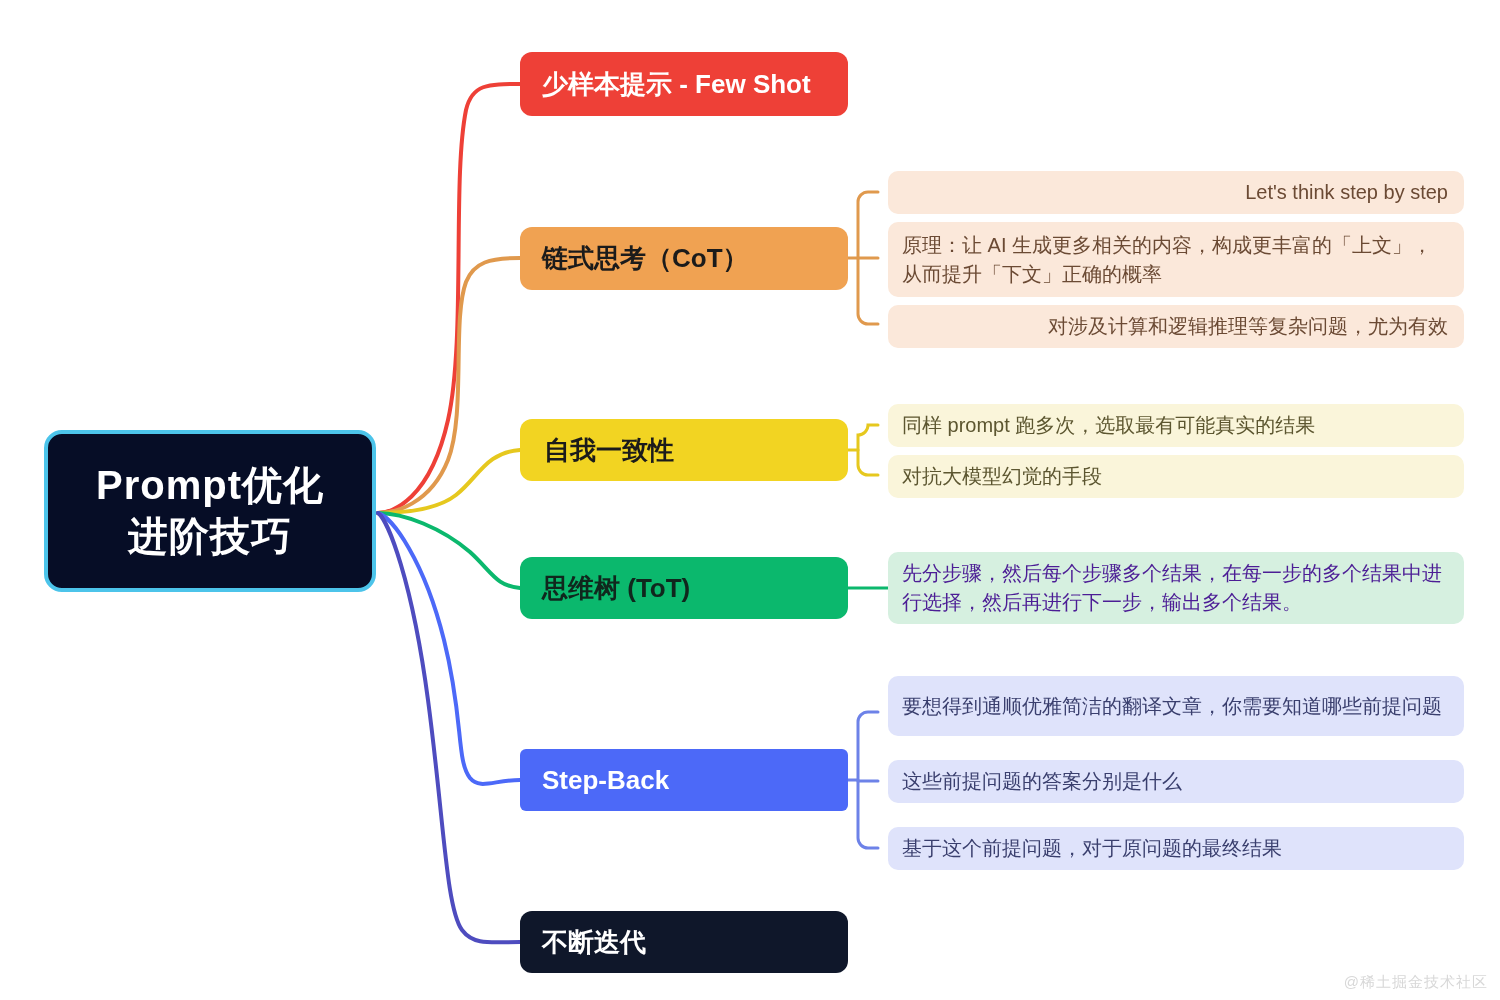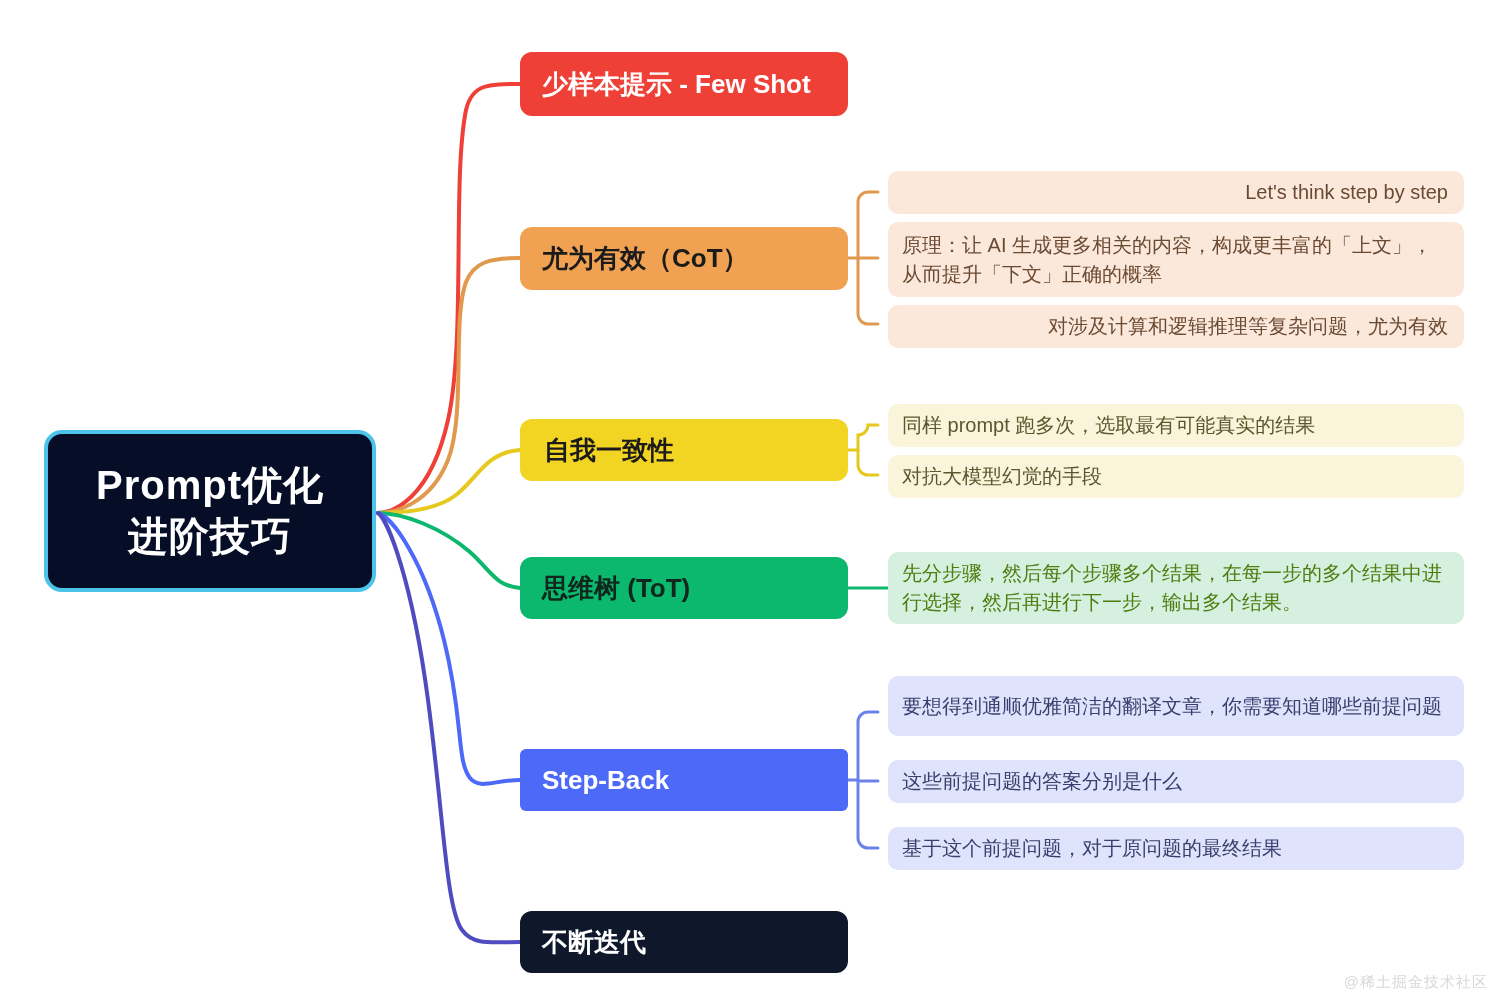--- a/index.html
+++ b/index.html
@@ -83,21 +83,21 @@
     box-sizing: border-box;
     display: flex;
     align-items: center;
     padding: 10px 16px 10px 14px;
     font-size: 20px;
     line-height: 1.45;
     z-index: 3;
   }
   .leaf-peach  { background: #fbe8da; color: #6b4a34; justify-content: flex-end; }
   .leaf-cream  { background: #faf5da; color: #5c5630; }
-  .leaf-mint   { background: #d6f0e0; color: #4d7c0f; justify-content: flex-end; }
+  .leaf-mint   { background: #d6f0e0; color: #4c1d95; justify-content: flex-end; }
   .leaf-lilac  { background: #dfe3fb; color: #3a3f6e; }
 
   .watermark {
     position: absolute;
     right: 12px;
     bottom: 8px;
     font-size: 15px;
     color: #d8d8d8;
     letter-spacing: 1px;
     z-index: 5;
@@ -135,21 +135,21 @@
   <div class="center-node">
     <div class="line1">Prompt优化</div>
     <div class="line2">进阶技巧</div>
   </div>
 
   <div class="branch branch-red" style="top:52px; height:64px;">
     <span>少样本提示 - Few Shot</span>
   </div>
 
   <div class="branch branch-orange" style="top:227px; height:63px;">
-    <span>尤为有效（CoT）</span>
+    <span>链式思考（CoT）</span>
   </div>
   <div class="leaf leaf-peach" style="top:171px; height:43px;">
     <span>Let's think step by step</span>
   </div>
   <div class="leaf leaf-peach" style="top:222px; height:75px;">
     <span>原理：让 AI 生成更多相关的内容，构成更丰富的「上文」，从而提升「下文」正确的概率</span>
   </div>
   <div class="leaf leaf-peach" style="top:305px; height:43px;">
     <span>对涉及计算和逻辑推理等复杂问题，尤为有效</span>
   </div>

